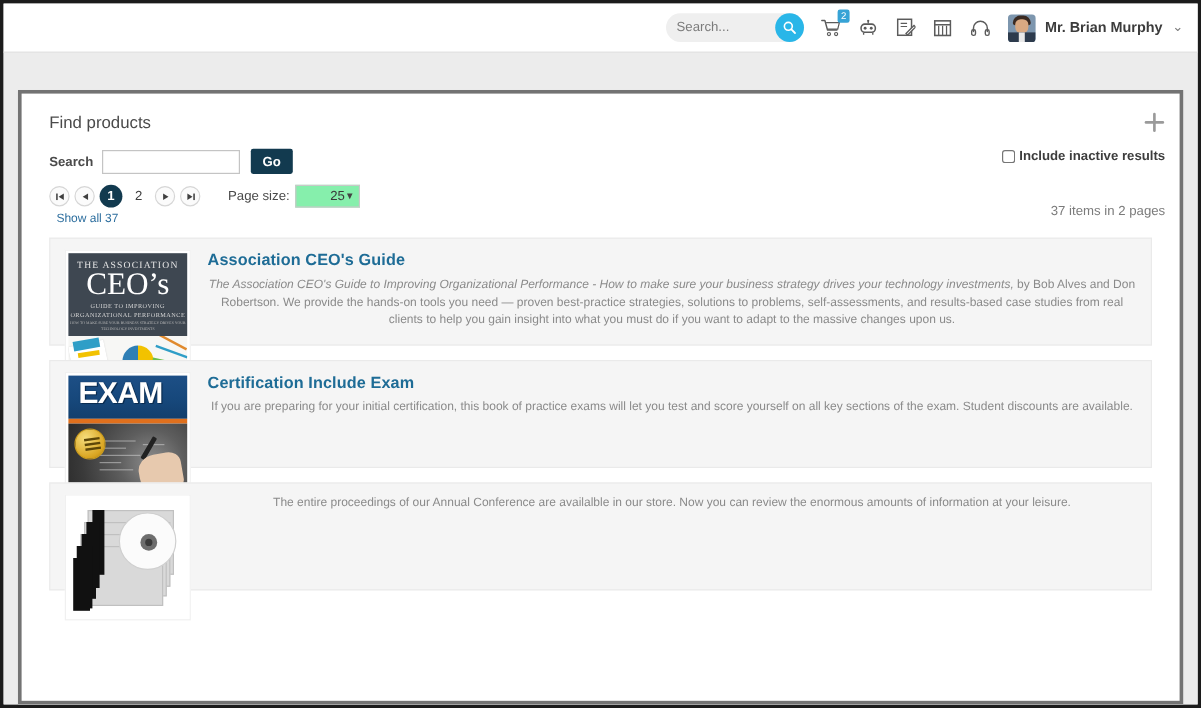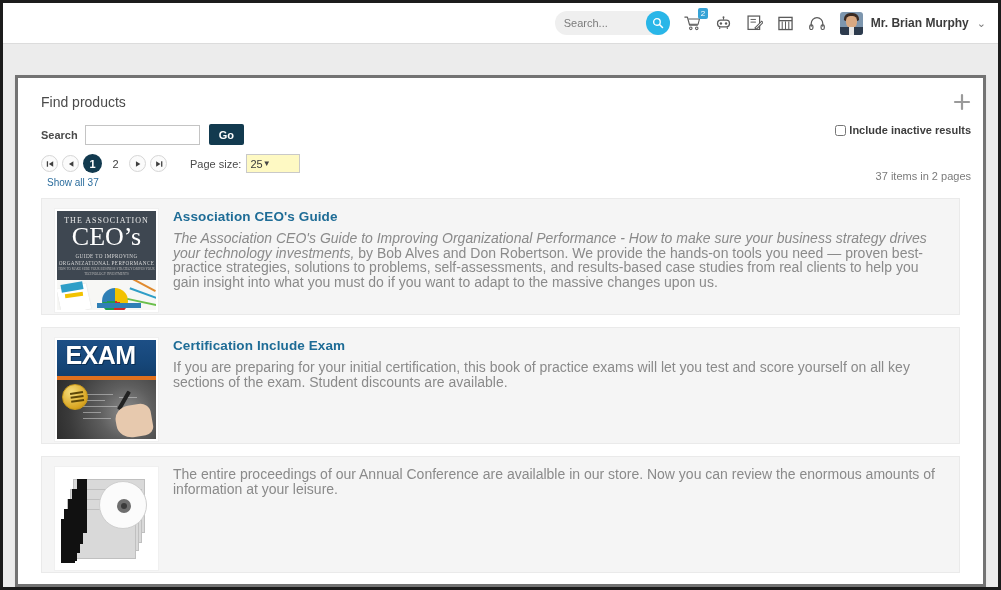--- a/index.html
+++ b/index.html
@@ -256,29 +256,29 @@
   }
   .pagesize-label {
     font-size: 11px;
     color: #4a4a4a;
     margin-left: 19px;
     margin-right: 5px;
   }
   .pagesize-select {
     width: 54px; height: 19px;
     border: 1px solid #c9c9c9;
-    background: #fef9c3;
+    background: #86efac;
     font-size: 11px;
     font-family: "Liberation Sans", sans-serif;
     color: #3a3a3a;
     padding-left: 3px;
     cursor: pointer;
     display: flex;
     align-items: center;
-    justify-content: flex-start;
+    justify-content: flex-end;
     padding-right: 4px;
   }
   .pagesize-select .cv { font-size: 8px; color: #444; }
   .items-count {
     position: absolute;
     right: 0; top: 25px;
     font-size: 11px;
     color: #7b7b7b;
   }
   .showall {
@@ -286,21 +286,21 @@
     font-size: 10px;
     color: #2d6e9e;
     cursor: pointer;
   }
 
   
   .prod-list { padding: 10px 11px 0 11px; }
   .prod-row {
     background: #f5f5f5;
     border: 1px solid #eaeaea;
-    height: 117px;
+    height: 90px;
     margin-bottom: 12px;
     display: flex;
     padding: 9px 12px;
     position: relative;
   }
   .thumb {
     width: 105px;
     height: 105px;
     flex: none;
     background: #ffffff;
@@ -317,25 +317,26 @@
   .prod-title {
     font-size: 13.5px;
     font-weight: bold;
     color: #1e6c96;
     margin-bottom: 7px;
     cursor: pointer;
     font-family: "Liberation Sans", sans-serif;
     letter-spacing: 0.1px;
   }
   .prod-desc {
-    font-size: 14px;
+    font-size: 10px;
     color: #8a8a8a;
     line-height: 14.5px;
     max-width: 823px;
     font-family: "Liberation Sans", sans-serif;
+    text-align: center;
   }
   .prod-desc .it { font-style: italic; }
 
   
   .ceo-cover { position:absolute; inset:0; background:#ffffff; }
   .ceo-dark  { position:absolute; left:2px; top:2px; right:2px; height:69px; background:#3e4751; }
   .ceo-assoc { position:absolute; left:0; right:0; top:7px; text-align:center;
                font-family:"Liberation Serif", serif; font-size:8px; color:#e8e8e8; letter-spacing:1px; }
   .ceo-big   { position:absolute; left:0; right:0; top:15px; text-align:center;
                font-family:"Liberation Serif", serif; font-size:26px; color:#ffffff; line-height:26px; }

